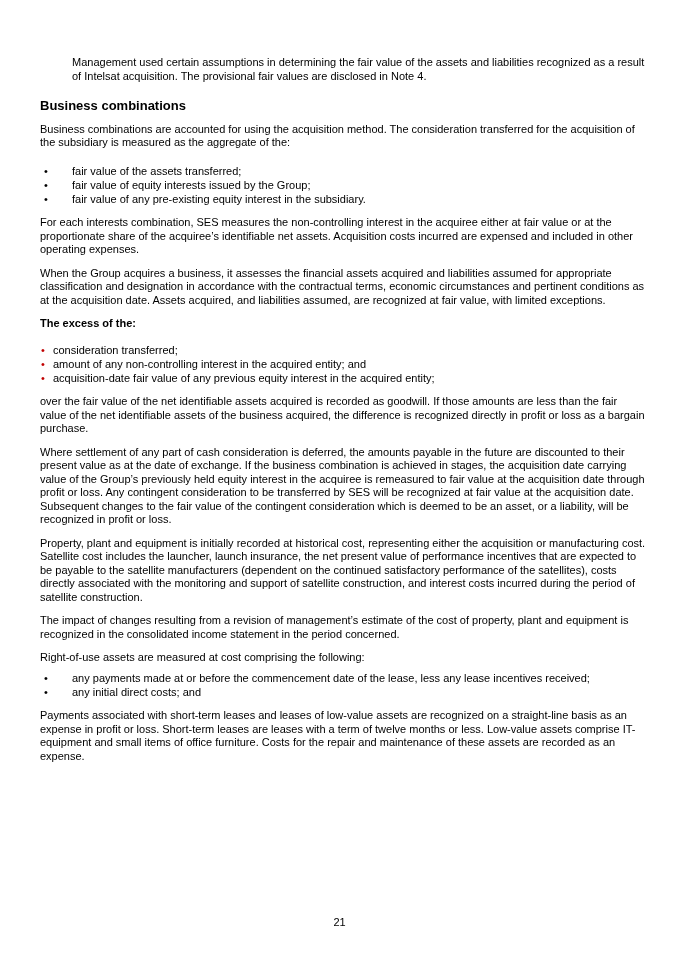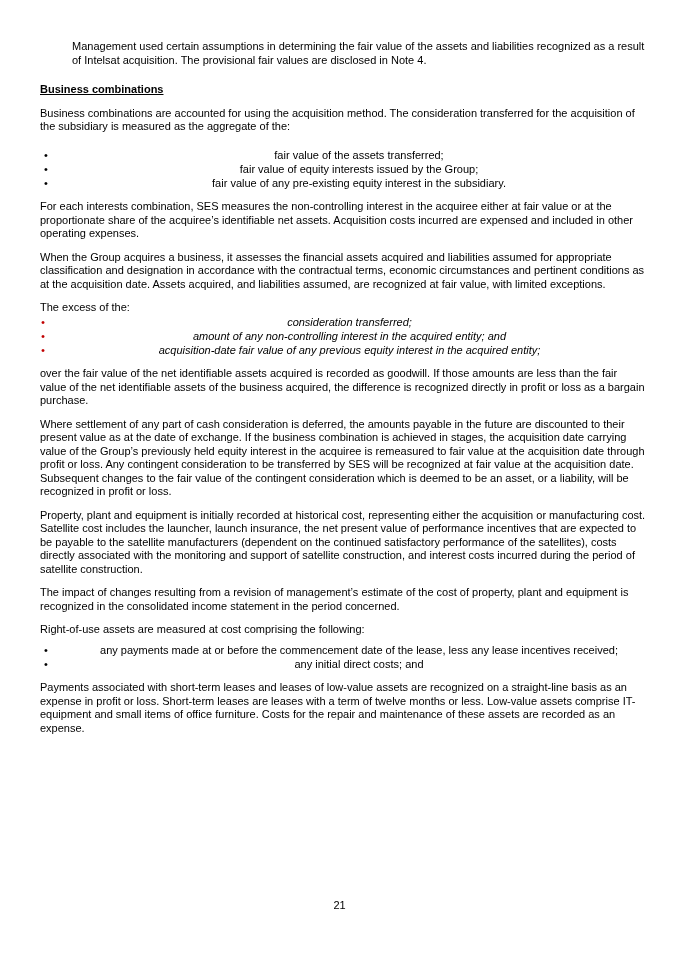--- a/index.html
+++ b/index.html
@@ -13,76 +13,74 @@
     height: 960px;
     background: var(--bg, #ffffff);
     color: var(--text, #000000);
     font-family: "Liberation Sans", sans-serif;
     font-size: 11px;
     line-height: 13.5px;
     overflow: hidden;
   }
   .content {
     position: absolute;
-    top: 40px;
+    top: 56px;
     left: 40px;
     width: 606px;
   }
   .para {
     margin: 0 0 10px 0;
   }
   .para.indent {
     margin-left: 32px;
   }
   .para.lead {
-    margin-bottom: 1px;
+    margin-bottom: 13px;
+    font-weight: bold;
   }
   .para.lead-mid {
     margin-bottom: 3px;
   }
   .heading {
-    font-size: 11px;
+    font-size: 13px;
     font-weight: 700;
     margin: 16px 0 10px 0;
-    text-decoration: underline;
   }
   ul.bullets {
     list-style: none;
     margin: 15px 0 10px 0;
     padding: 0;
-    text-align: center;
   }
   ul.bullets li {
     position: relative;
     padding-left: 32px;
     margin: 0 0 0.5px 0;
   }
   ul.bullets li::before {
     content: "\2022";
     position: absolute;
     left: 4px;
     top: 0;
   }
   ul.bullets.tight-top {
     margin-top: 7px;
   }
   ul.bullets.red {
     margin-top: 0;
-    font-style: italic;
   }
   ul.bullets.red li {
     padding-left: 13px;
   }
   ul.bullets.red li::before {
     left: 1px;
     color: var(--bullet-red, #c00000);
   }
   .page-number {
     position: absolute;
-    bottom: 48px;
+    bottom: 31px;
     left: 0;
     width: 100%;
     text-align: center;
     font-size: 11px;
   }
 </style>
 </head>
 <body>
 
 <div class="page">

